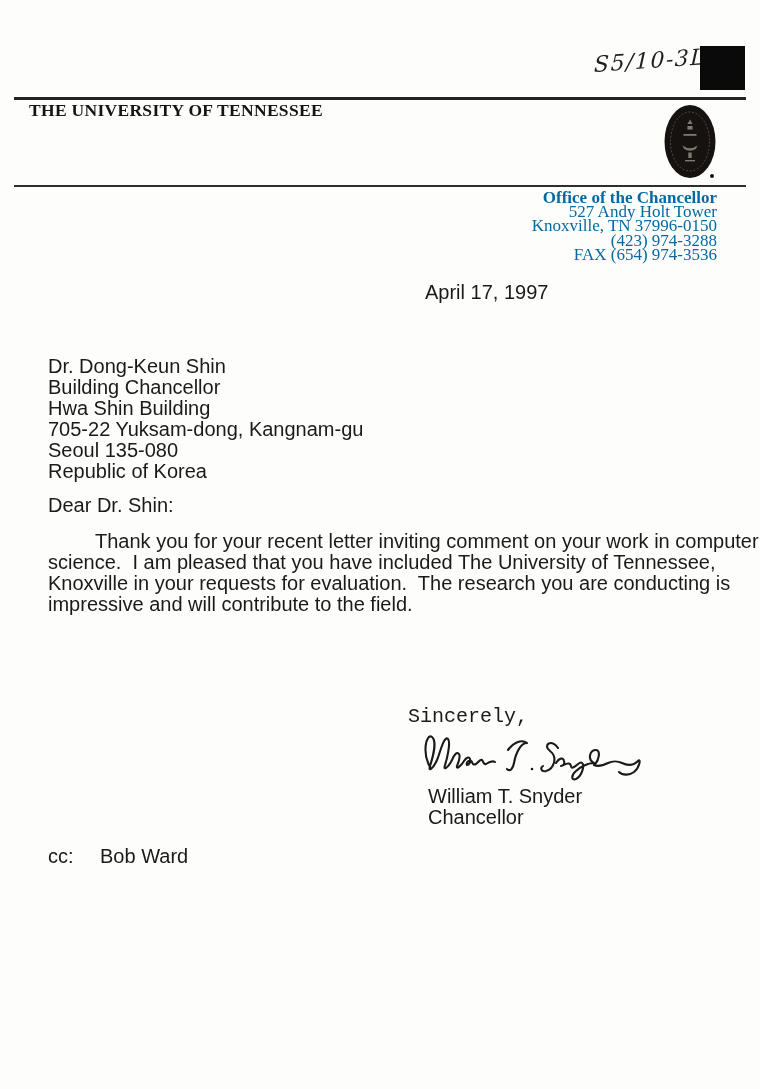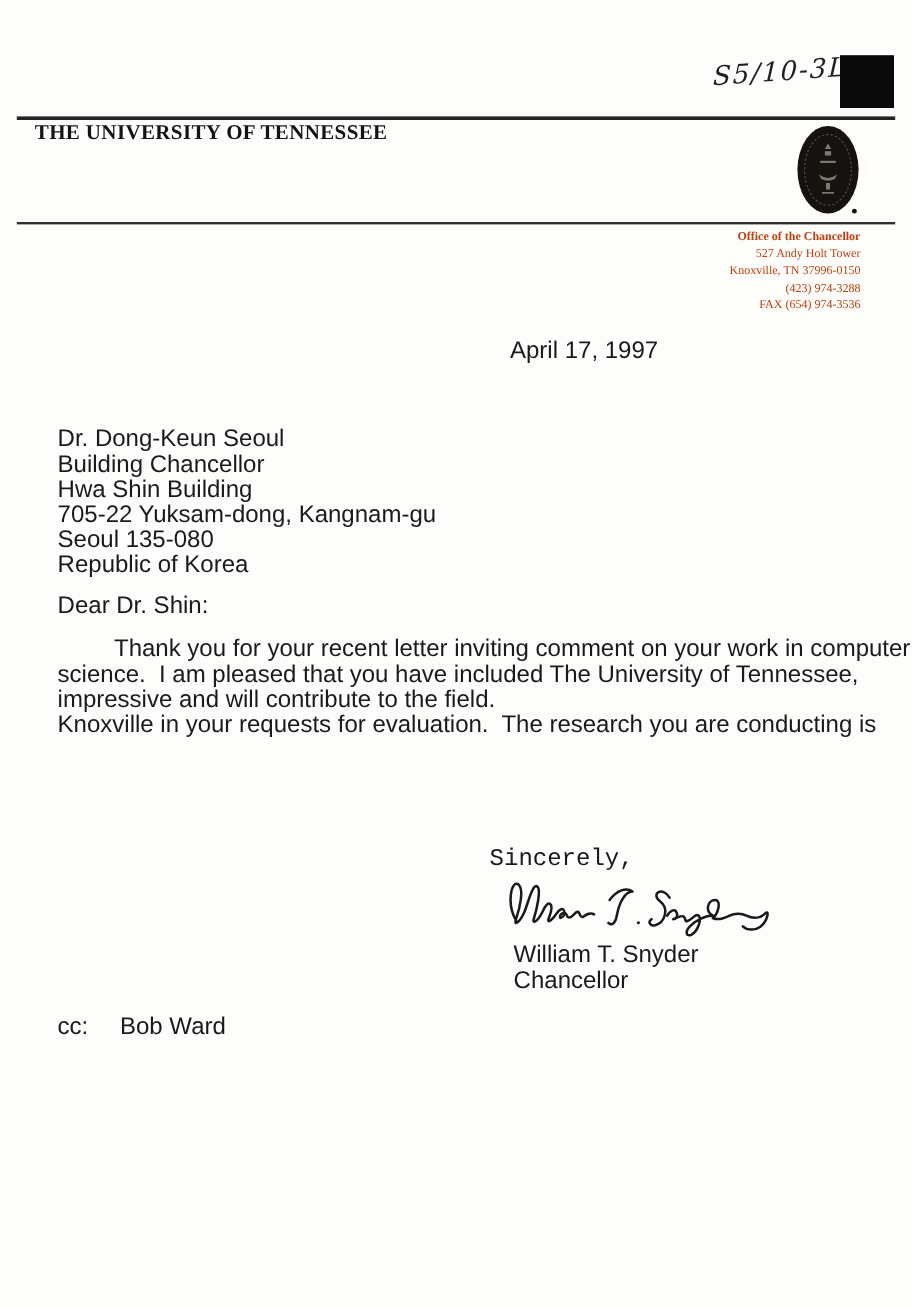--- a/index.html
+++ b/index.html
@@ -52,23 +52,23 @@
   }
 
   .seal { position: absolute; left: 663px; top: 103px; }
 
   .office-block {
     position: absolute;
     top: 191px;
     right: 43px;
     text-align: right;
     font-family: "Liberation Serif", serif;
-    font-size: 10px;
+    font-size: 17px;
     line-height: 14.2px;
-    color: #c2410c;
+    color: #0369a1;
   }
   .office-title { font-weight: bold; }
 
   .body-text { font-size: 20px; }
 
   .date { position: absolute; left: 425px; top: 281px; }
 
   .recipient {
     position: absolute;
     left: 48px;
@@ -130,35 +130,35 @@
     <div class="office-title">Office of the Chancellor</div>
     <div>527 Andy Holt Tower</div>
     <div>Knoxville, TN 37996-0150</div>
     <div>(423) 974-3288</div>
     <div>FAX (654) 974-3536</div>
   </div>
 
   <div class="date body-text">April 17, 1997</div>
 
   <div class="recipient body-text">
-    <div>Dr. Dong-Keun Seoul</div>
+    <div>Dr. Dong-Keun Shin</div>
     <div>Building Chancellor</div>
     <div>Hwa Shin Building</div>
     <div>705-22 Yuksam-dong, Kangnam-gu</div>
     <div>Seoul 135-080</div>
     <div>Republic of Korea</div>
   </div>
 
   <div class="salutation body-text">Dear Dr. Shin:</div>
 
   <div class="para para-1 body-text">
     <div class="bline indent">Thank you for your recent letter inviting comment on your work in computer</div>
     <div class="bline">science.  I am pleased that you have included The University of Tennessee,</div>
+    <div class="bline">Knoxville in your requests for evaluation.  The research you are conducting is</div>
     <div class="bline">impressive and will contribute to the field.</div>
-    <div class="bline">Knoxville in your requests for evaluation.  The research you are conducting is</div>
   </div>
 
 
   <div class="closing body-text">Sincerely,</div>
 
   <svg class="signature-svg" width="222" height="62" viewBox="0 0 222 62" aria-hidden="true">
     <g fill="none" stroke="#1a1a1a" stroke-width="2.1" stroke-linecap="round" stroke-linejoin="round">
       <path d="M10,48 C2,34 6,14 12,18 C17,22 13,38 10,47 C8,53 13,50 17,41 C20,34 24,16 28,20 C31,23 27,40 25,46 C23,52 28,49 32,41 C34,36 37,32 39,35 C41,38 38,44 37,47 C36,51 41,47 44,42 C46,39 49,37 50,40 C51,43 49,46 47,46 C46,44 48,41 51,42 C53,43 52,47 56,45 C59,43 60,40 62,41 C64,43 63,46 66,45 C69,43 72,41 75,43"></path>
       <path d="M88,31 C94,23 102,20 107,24 C101,24 96,33 94,44 C93,50 90,53 87,50"></path>
       <circle cx="112" cy="50" r="1.3" fill="#1a1a1a" stroke="none"></circle>

